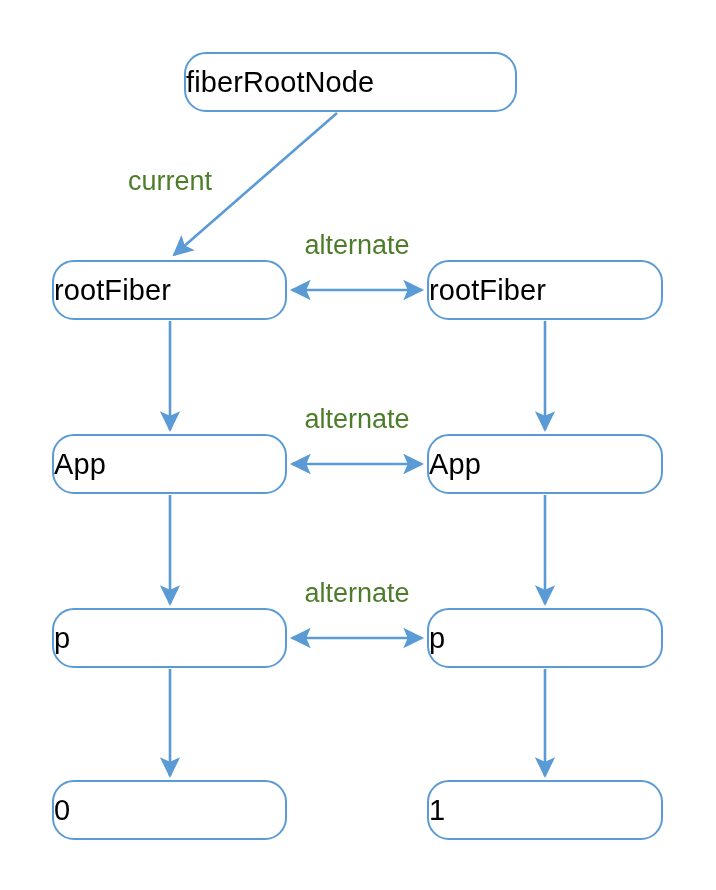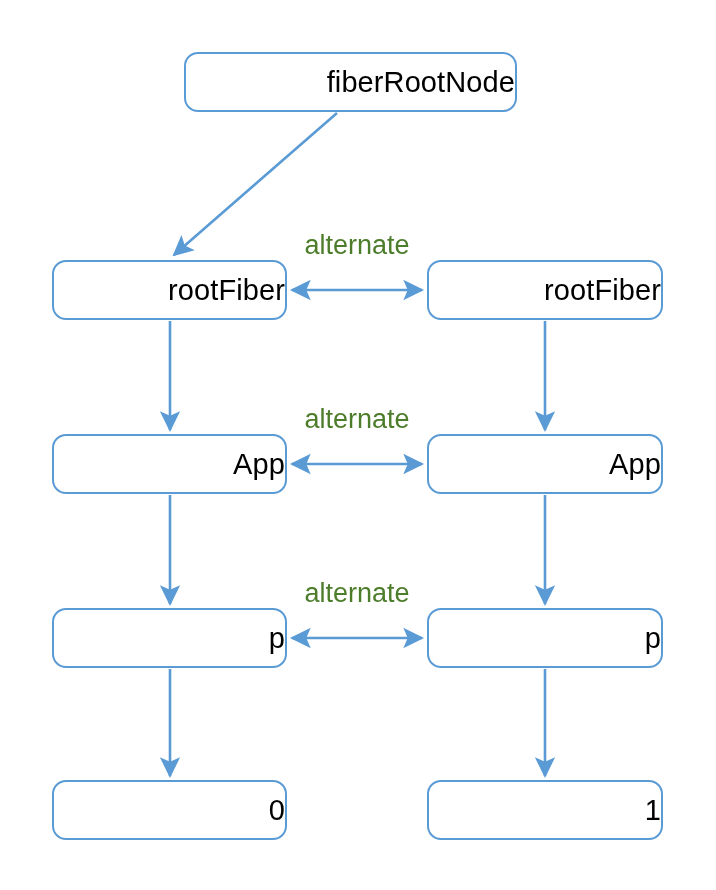--- a/index.html
+++ b/index.html
@@ -22,25 +22,25 @@
     position: absolute;
     left: 0;
     top: 0;
     width: 716px;
     height: 890px;
   }
   .node-box {
     position: absolute;
     box-sizing: border-box;
     border: 2px solid #5b9bd5;
-    border-radius: 14px;
+    border-radius: 22px;
     background: #ffffff;
     display: flex;
     align-items: center;
-    justify-content: flex-end;
+    justify-content: flex-start;
     color: #000000;
     font-family: "Liberation Sans", sans-serif;
     font-size: 29px;
     line-height: 1;
     letter-spacing: 0.1px;
     white-space: nowrap;
   }
   .edge-label {
     position: absolute;
     color: #4d7d2b;
@@ -110,20 +110,21 @@
   </div>
 
   <div class="node-box" style="left:52px; top:780px; width:235px; height:60px;">
     <span>0</span>
   </div>
 
   <div class="node-box" style="left:427px; top:780px; width:236px; height:60px;">
     <span>1</span>
   </div>
 
+  <div class="edge-label" style="left:110px; top:168px; width:120px;">current</div>
 
   <div class="edge-label" style="left:287px; top:232px; width:140px;">alternate</div>
 
   <div class="edge-label" style="left:287px; top:406px; width:140px;">alternate</div>
 
   <div class="edge-label" style="left:287px; top:580px; width:140px;">alternate</div>
 
 </div>
 
 </body></html>

